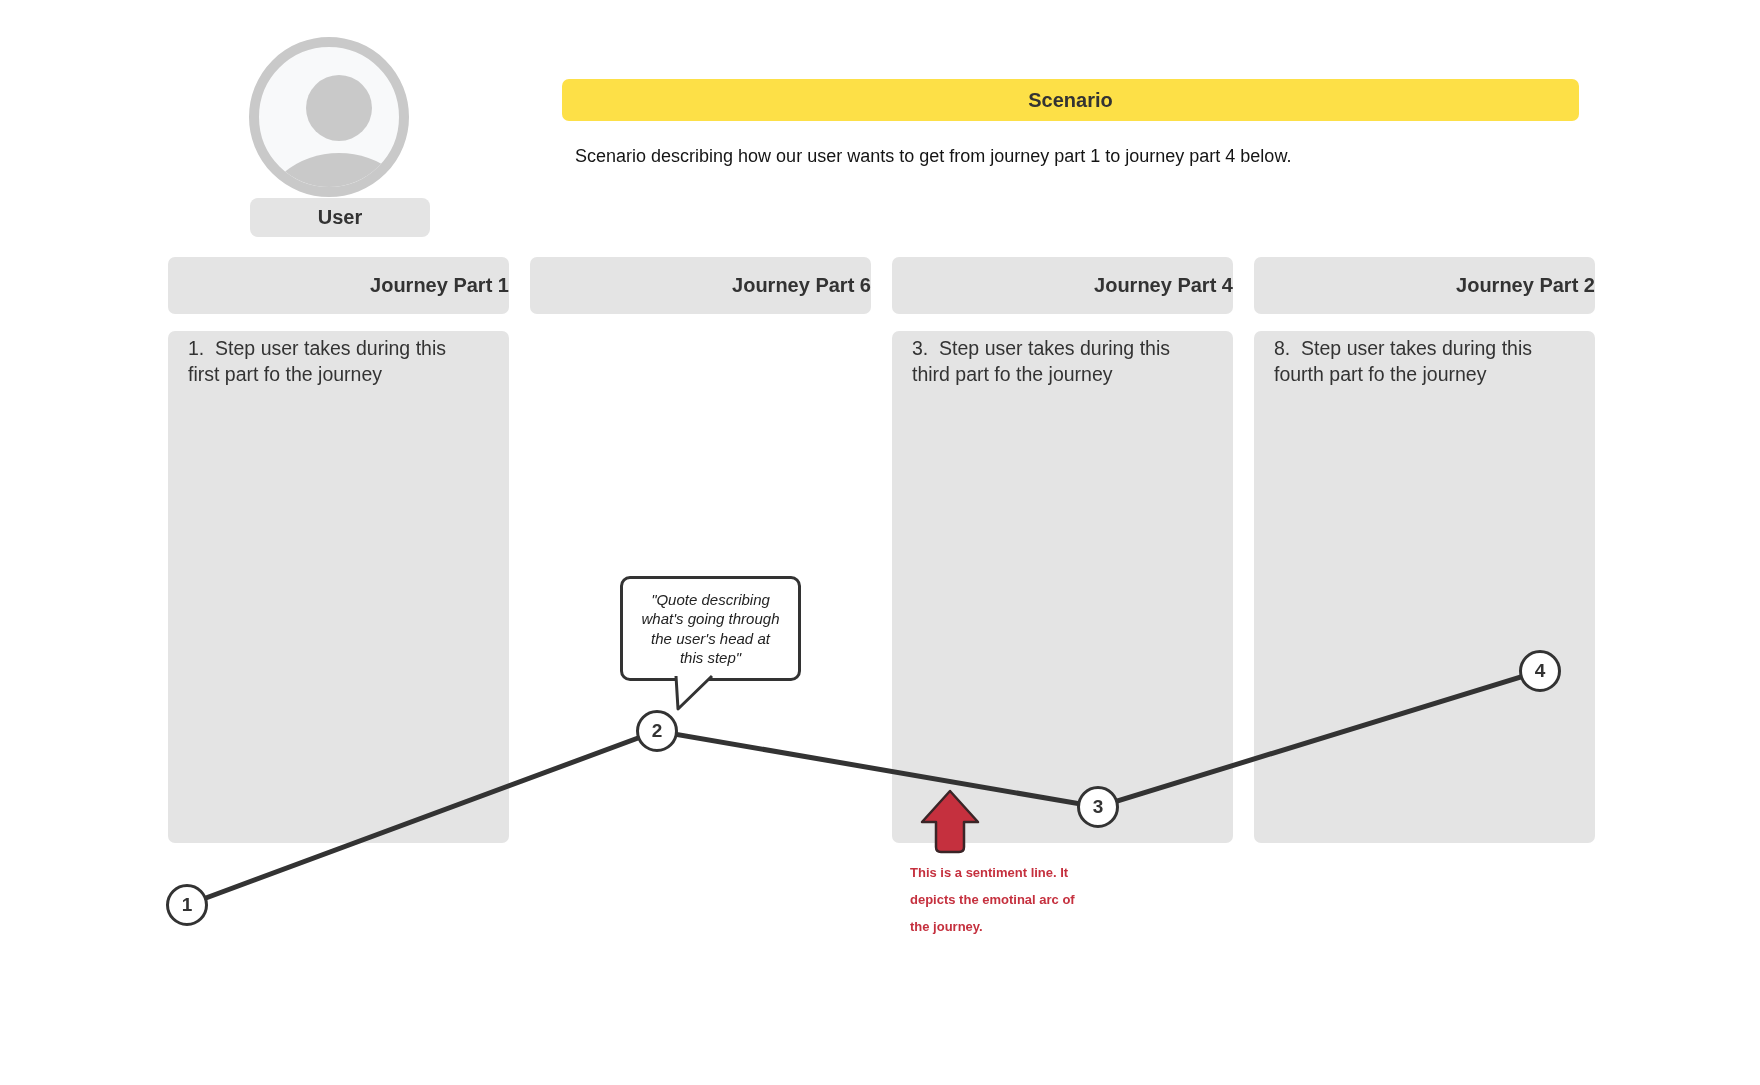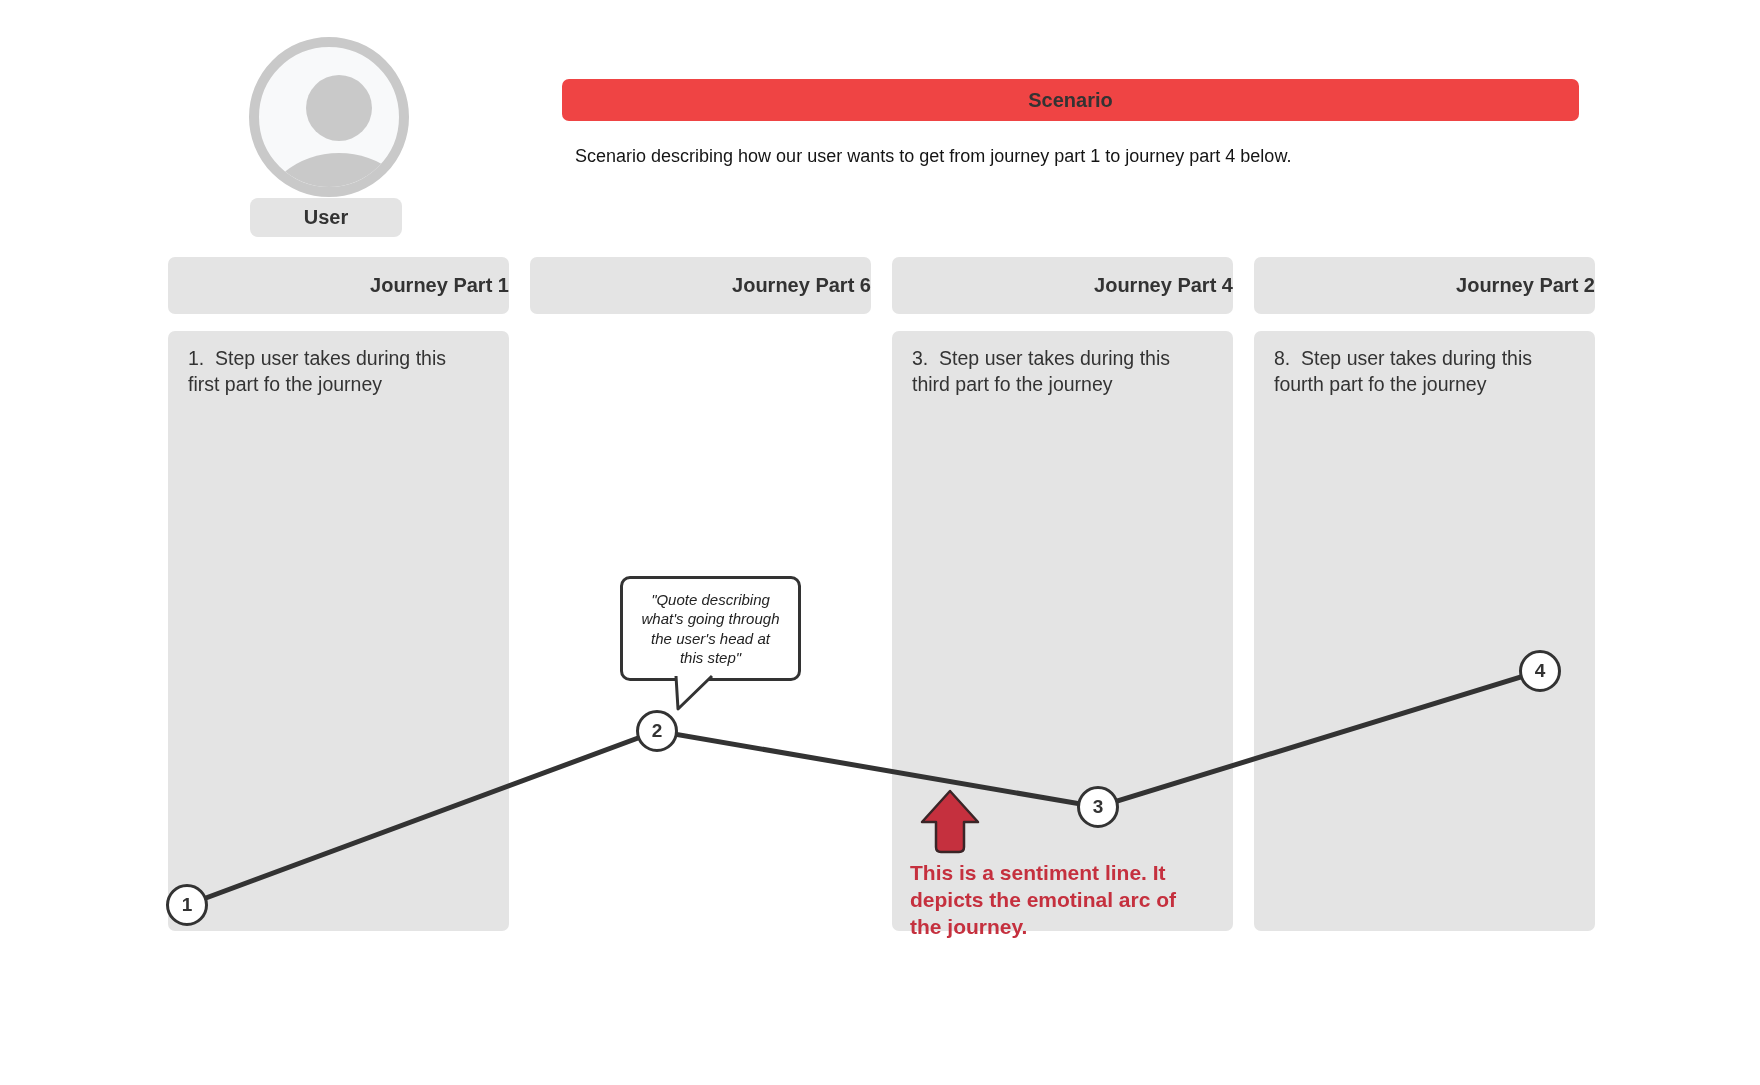--- a/index.html
+++ b/index.html
@@ -8,21 +8,21 @@
     position:relative;
     width:1760px; height:1085px;
     background:#ffffff;
     font-family:"Liberation Sans", sans-serif;
     color:#333;
     overflow:hidden;
   }
 
   
   .user-label {
-    position:absolute; left:250px; top:198px; width:152px; height:39px;
+    position:absolute; left:250px; top:198px; width:180px; height:39px;
     background:#e4e4e4; border-radius:8px; z-index:2;
     display:flex; align-items:center; justify-content:center;
     font-weight:bold; font-size:20px; color:#333;
   }
   .avatar {
     position:absolute; left:249px; top:37px; width:160px; height:160px;
     border:10px solid #c9c9c9; border-radius:50%;
     background:#f8f9fa; overflow:hidden; z-index:3;
   }
   .avatar-head {
@@ -30,40 +30,40 @@
     border-radius:50%; background:#c9c9c9;
   }
   .avatar-body {
     position:absolute; left:3px; top:106px; width:154px; height:130px;
     border-radius:50%; background:#c9c9c9;
   }
 
   
   .scenario-bar {
     position:absolute; left:562px; top:79px; width:1017px; height:42px;
-    background:#ef4444; border-radius:7px;
+    background:#fde047; border-radius:7px;
     display:flex; align-items:center; justify-content:center;
     font-weight:bold; font-size:20px; color:#333;
   }
   .scenario-desc {
     position:absolute; left:575px; top:146px;
     font-size:18px; color:#141414; white-space:nowrap;
   }
 
   
   .col-header {
     position:absolute; top:257px; width:341px; height:57px;
     background:#e4e4e4; border-radius:7px;
     display:flex; align-items:center; justify-content:flex-end;
     font-weight:bold; font-size:20px; color:#333;
   }
   .col-body {
-    position:absolute; top:331px; width:341px; height:600px;
+    position:absolute; top:331px; width:341px; height:512px;
     background:#e4e4e4; border-radius:7px;
-    padding:14px 20px; font-size:19.5px; line-height:26px;
+    padding:4px 20px; font-size:19.5px; line-height:26px;
     color:#333; white-space:pre-wrap; z-index:1;
   }
   .c1 { left:168px; } .c2 { left:530px; } .c3 { left:892px; } .c4 { left:1254px; }
 
   
   .bubble {
     position:absolute; left:620px; top:576px; width:181px; height:105px;
     background:#fff; border:3px solid #333; border-radius:10px;
     display:flex; align-items:center; justify-content:center; text-align:center;
     font-style:italic; font-size:15px; line-height:19.5px; color:#222;
@@ -84,21 +84,21 @@
     font-weight:bold; font-size:19px; color:#333;
   }
   .p1 { left:166px; top:884px; }
   .p2 { left:636px; top:710px; }
   .p3 { left:1077px; top:786px; }
   .p4 { left:1519px; top:650px; }
 
   
   .sentiment-note {
     position:absolute; left:910px; top:859px; width:300px;
-    font-weight:bold; font-size:21px; line-height:27px;
+    font-weight:bold; font-size:13px; line-height:27px;
     color:#c5303e; white-space:pre-wrap; z-index:5;
   }
 </style>
 </head>
 <body>
 
 <div class="canvas">
 
   <div class="user-label">
     <span>User</span>

